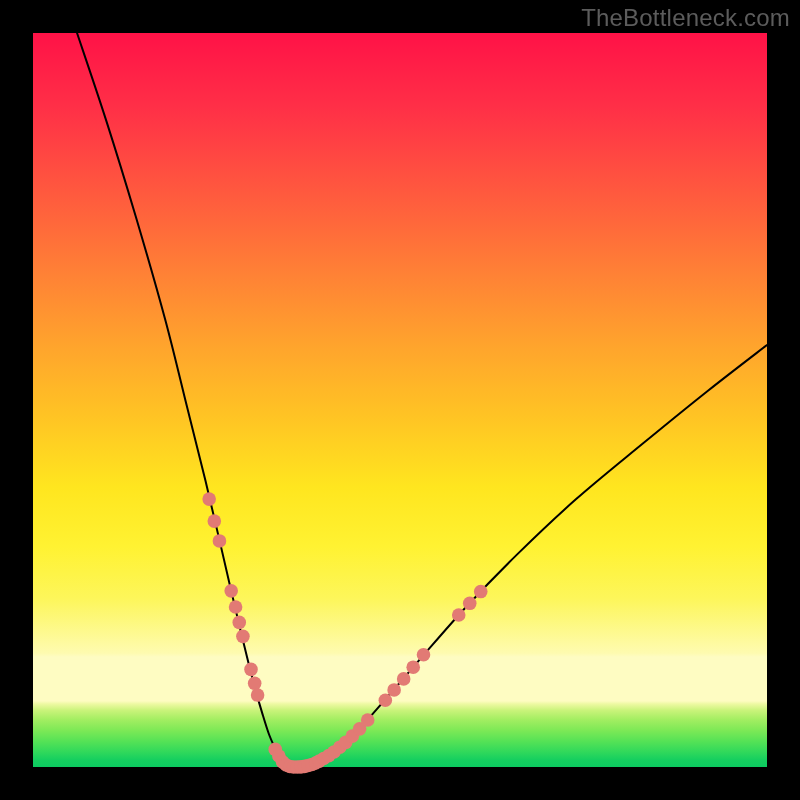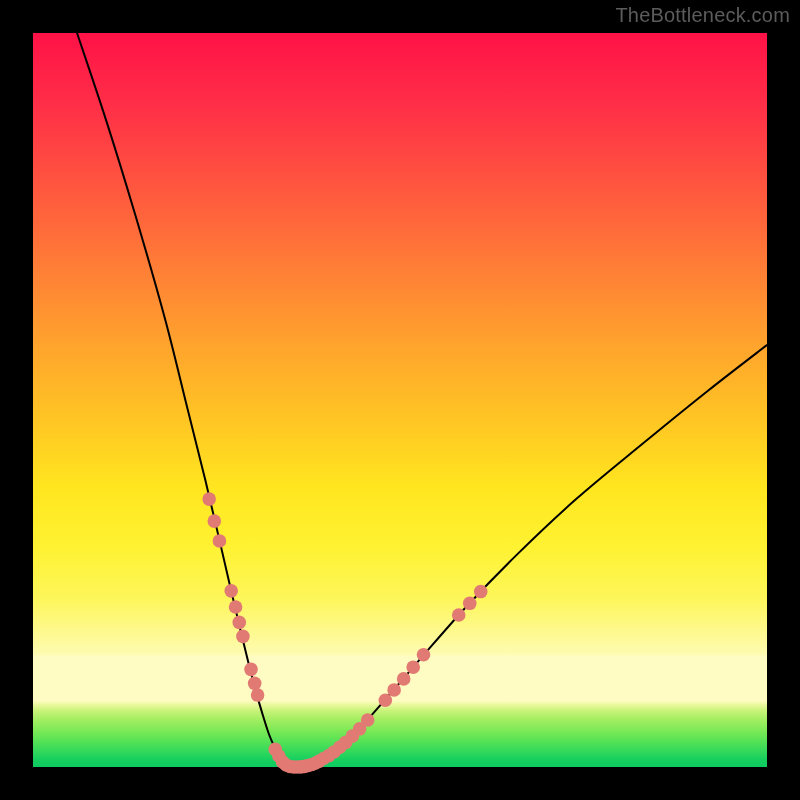--- a/index.html
+++ b/index.html
@@ -54,21 +54,21 @@
     top: 0;
     width: 734px;
     height: 734px;
     overflow: visible;
   }
   .watermark {
     position: absolute;
     top: 4px;
     right: 10px;
     color: #5c5c5c;
-    font-size: 20px;
+    font-size: 24px;
     font-weight: 500;
     letter-spacing: 0.2px;
     user-select: none;
   }
 </style>
 </head>
 <body>
 
 <div class="frame">
   <div class="plot">

